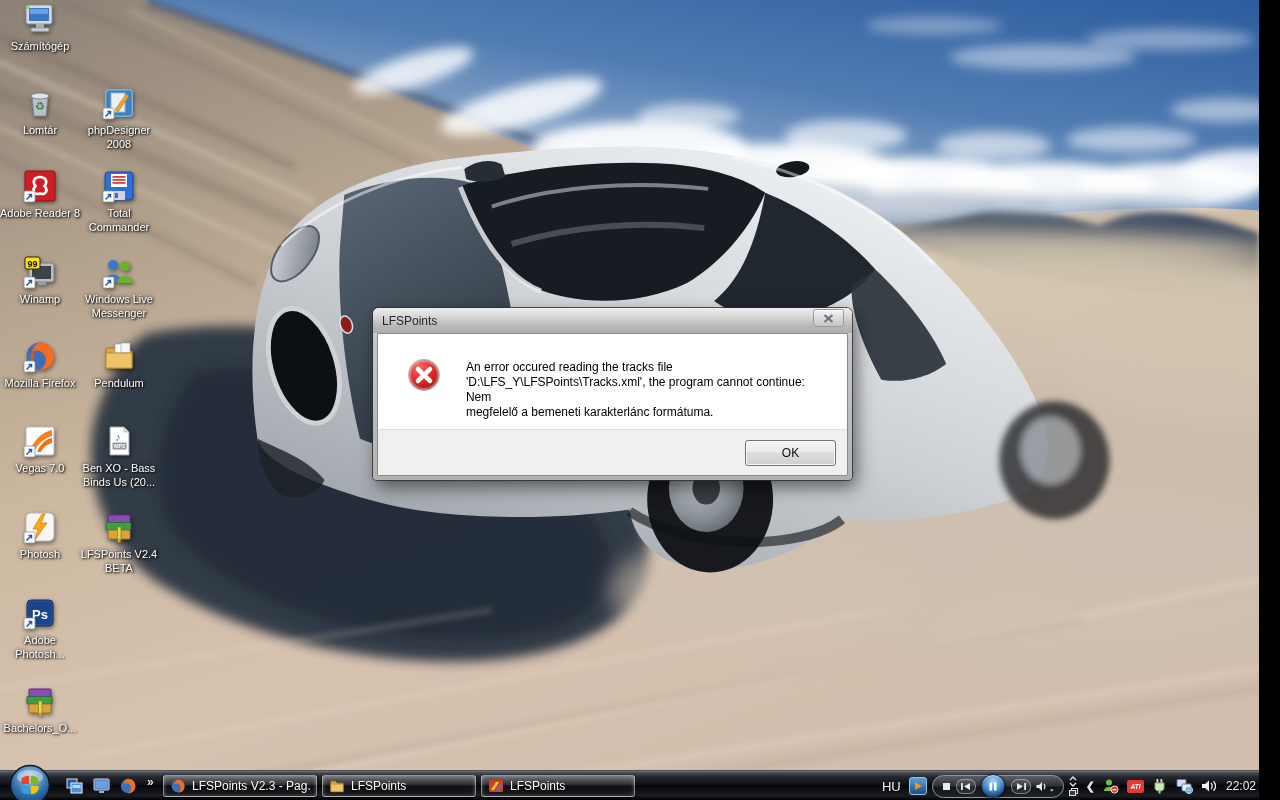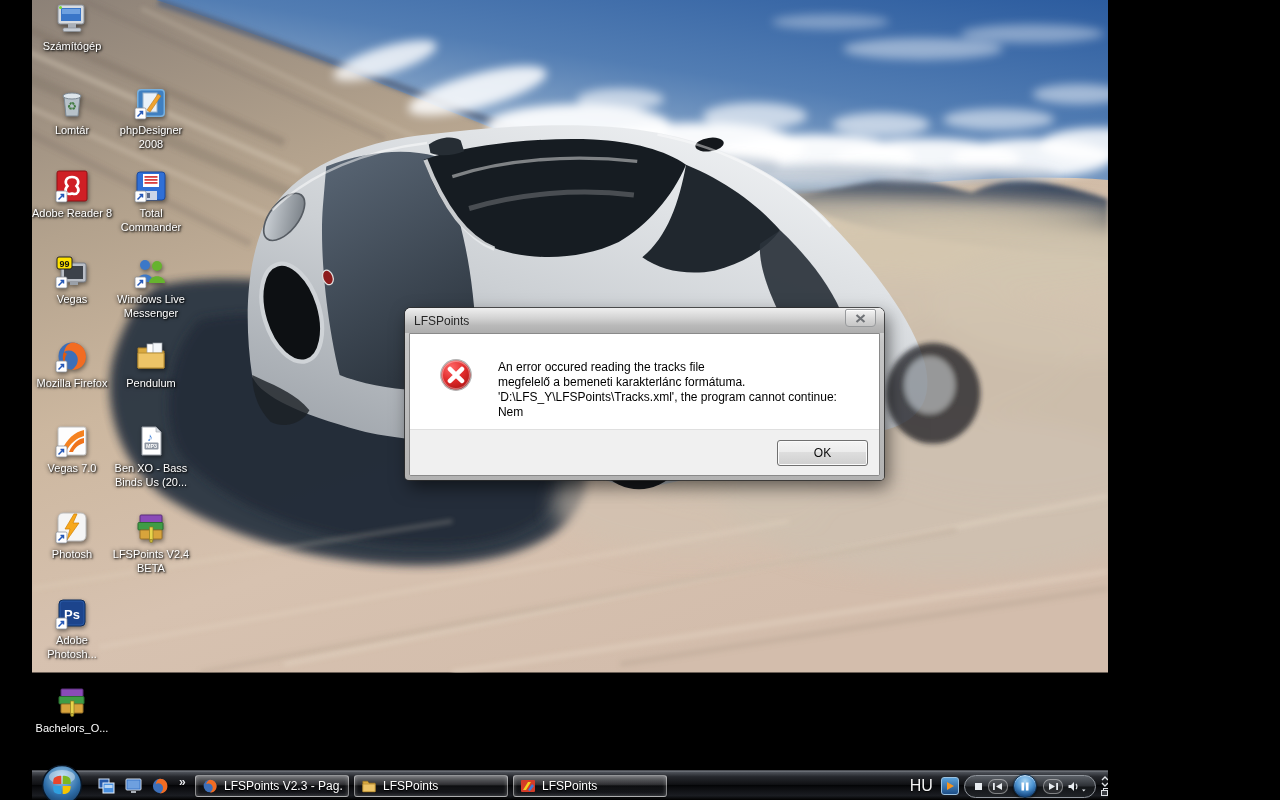--- a/index.html
+++ b/index.html
@@ -1,18 +1,18 @@
 <!DOCTYPE html>
 <html><head>
 <meta charset="utf-8">
 <style>
   * { margin:0; padding:0; box-sizing:border-box; }
   html,body { width:1280px; height:800px; overflow:hidden; background:#000;
     font-family:"Liberation Sans", sans-serif; }
-  #screen { position:relative; width:1076px; height:800px; overflow:hidden;margin-left:32px; }
+  #screen { position:relative; width:1259px; height:800px; overflow:hidden; }
 
   
   #wallpaper { position:absolute; inset:0; }
 
   
   .dicon { position:absolute; width:84px; display:flex; flex-direction:column;
     align-items:center; gap:3px; cursor:default; }
   .dicon .glyph { width:34px; height:34px; filter:drop-shadow(1px 2px 2px rgba(0,0,0,.45)); }
   .dicon .lbl { font-size:11px; line-height:14px; color:#fff; text-align:center;
     text-shadow:1px 1px 2px #000, 0 0 4px rgba(0,0,0,.95); max-width:84px; }
@@ -64,21 +64,21 @@
     border:1px solid rgba(255,255,255,.5);
     background:linear-gradient(180deg,rgba(255,255,255,.32),rgba(255,255,255,.13) 45%,
       rgba(255,255,255,.03) 50%,rgba(0,0,0,.18));
     box-shadow:inset 0 0 4px rgba(255,255,255,.28), 0 1px 2px rgba(0,0,0,.7);
     display:flex; align-items:center; gap:6px; padding:0 6px;
     color:#fff; font-size:12px; text-shadow:0 1px 1px #000;
     white-space:nowrap; overflow:hidden; }
   .taskbtn .tlabel { overflow:hidden; white-space:nowrap; }
   .tray { position:absolute; right:0; top:0; height:30px; display:flex;
     align-items:center; padding-right:24px; gap:8px; }
-  .tray .txt { color:#f2f2f2; font-size:16px; text-shadow:0 1px 1px rgba(0,0,0,.9); }
+  .tray .txt { color:#f2f2f2; font-size:13px; text-shadow:0 1px 1px rgba(0,0,0,.9); }
   .wmpbar { display:flex; align-items:center; gap:5px; }
   .wmp-pill { width:132px; height:23px; border-radius:12px;
     border:1px solid #90959c;
     background:linear-gradient(#5c6168,#2c2f34 48%,#131518 52%,#202327);
     display:flex; align-items:center; justify-content:space-between;
     padding:0 9px; }
   .pillbtn { background:none; border:none; padding:0; display:flex;
     align-items:center; justify-content:center; }
   .pausebtn { width:24px; height:24px; border-radius:50%;
     border:1px solid #0d2c4a; margin:0 1px;
@@ -314,21 +314,21 @@
       <rect x="6" y="8" width="25" height="19" rx="2" fill="#b9bec6" stroke="#767c85"></rect>
       <rect x="9" y="11" width="19" height="13" fill="#3c424a"></rect>
       <rect x="15" y="27" width="8" height="3" fill="#9aa0a8"></rect>
       <rect x="2" y="2" width="15" height="12" rx="2" fill="#ffe200" stroke="#222"></rect>
       <text x="9.5" y="11.5" font-size="9" font-weight="bold" text-anchor="middle" fill="#111">99</text>
       <g>
         <rect x="1" y="22" width="11" height="11" rx="1.5" fill="#fff" stroke="#8a9099" stroke-width=".8"></rect>
         <path d="M3.5,30.5 L8.5,25.5 M5.5,25.5 L8.5,25.5 L8.5,28.5" stroke="#2558b8" stroke-width="1.5" fill="none"></path>
       </g>
     </svg>
-    <div class="lbl">Vegas</div>
+    <div class="lbl">Winamp</div>
   </div>
 
   <div class="dicon" style="left:77px;top:255px">
     <svg class="glyph" viewBox="0 0 34 34">
       <circle cx="11" cy="10" r="5" fill="#3c78c8"></circle>
       <path d="M3,27 C3,17 19,17 19,27 Z" fill="#3c78c8"></path>
       <circle cx="23" cy="11" r="5" fill="#66b32e"></circle>
       <path d="M15,28 C15,19 31,19 31,28 Z" fill="#66b32e"></path>
       <g>
         <rect x="1" y="22" width="11" height="11" rx="1.5" fill="#fff" stroke="#8a9099" stroke-width=".8"></rect>
@@ -450,22 +450,22 @@
               <stop offset="0.5" stop-color="#e02a2a"></stop>
               <stop offset="1" stop-color="#9c0f0f"></stop>
             </radialGradient>
           </defs>
           <circle cx="17" cy="17" r="15.2" fill="url(#errG)" stroke="#b5b5b5" stroke-width="1.4"></circle>
           <circle cx="17" cy="17" r="13.6" fill="none" stroke="rgba(255,255,255,0.35)" stroke-width="1.2"></circle>
           <path d="M11,11 L23,23 M23,11 L11,23" stroke="#fff" stroke-width="4.6" stroke-linecap="round"></path>
         </svg>
         <div class="errtext">
           <div>An error occured reading the tracks file</div>
+          <div>'D:\LFS_Y\LFSPoints\Tracks.xml', the program cannot continue: Nem</div>
           <div>megfelelő a bemeneti karakterlánc formátuma.</div>
-          <div>'D:\LFS_Y\LFSPoints\Tracks.xml', the program cannot continue: Nem</div>
         </div>
       </div>
       <div class="dfooter">
         <button class="okbtn">OK</button>
       </div>
     </div>
   </div>
 
   <div class="taskbar">
 

